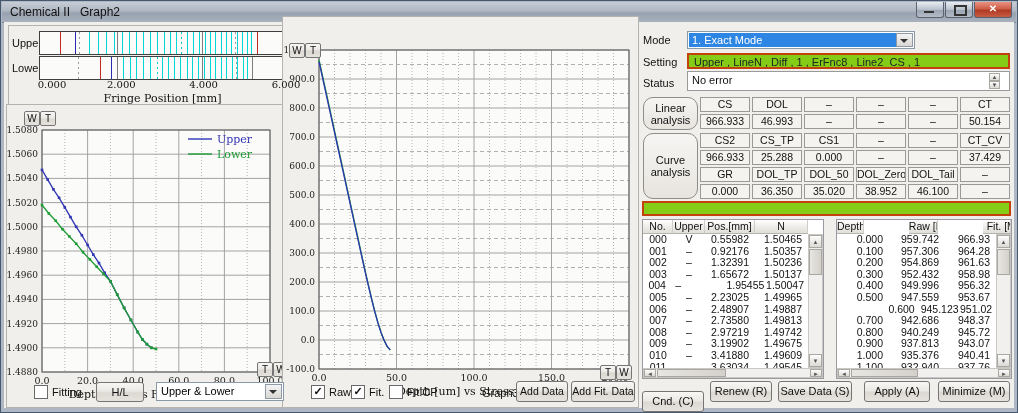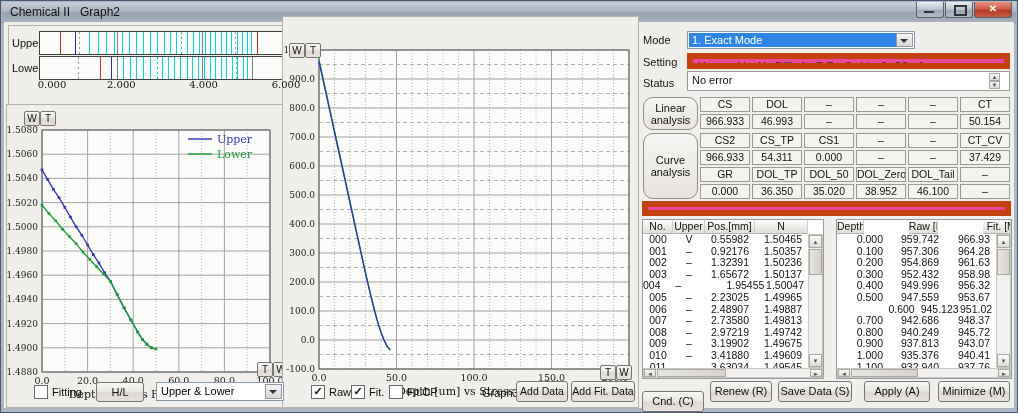--- a/index.html
+++ b/index.html
@@ -31,21 +31,21 @@
     font-size:11px;line-height:11px;text-align:center;font-weight:bold;color:#111;}
   .combo{position:absolute;border:1px solid #8a98a8;background:#fff;box-sizing:border-box;}
   .combo .val{position:absolute;left:1px;top:1px;bottom:1px;right:17px;font-size:11px;line-height:14px;padding-left:3px;}
   .combo .val.sel{background:#2e86e4;color:#fff;}
   .combo .drop{position:absolute;right:1px;top:1px;bottom:1px;width:15px;border:1px solid #8f9aa8;
     background:linear-gradient(#f4f4f4,#d9d7d2);}
   .tri-down{position:absolute;left:3px;top:5px;width:0;height:0;border-left:4px solid transparent;
     border-right:4px solid transparent;border-top:4px solid #333;}
   .field{position:absolute;border:1px solid #999;background:#fff;font-size:11px;box-sizing:border-box;
     padding:2px 4px;color:#111;white-space:pre;overflow:hidden;}
-  .flatfield{position:absolute;border:6px solid #c2410c;background:#ec4899;font-size:11px;
+  .flatfield{position:absolute;border:2px solid #c2410c;background:#84cc16;font-size:11px;
     box-sizing:border-box;padding:1px 5px;color:#222;white-space:pre;overflow:hidden;}
   .agrid{position:absolute;display:grid;grid-template-columns:repeat(6,1fr);gap:2px;}
   .acell{border:1px solid #9b9995;background:#f4f3f0;font-size:10.5px;line-height:13px;text-align:center;
     color:#111;overflow:hidden;white-space:nowrap;}
   .ablock{position:absolute;border:1px solid #8f8d89;border-radius:10px;
     background:linear-gradient(#f6f5f3,#e7e4df);font-size:11px;color:#111;
     display:flex;align-items:center;justify-content:center;text-align:center;line-height:12px;}
   .tbl{position:absolute;border:1px solid #9a98a0;background:#fff;overflow:hidden;}
   .trow{display:flex;}
   .th{background:linear-gradient(#ffffff,#eceae6 60%,#e2dfda);border-right:1px solid #cfcdc8;
@@ -141,20 +141,21 @@
         <div class="fline" style="left: 68.6667%; background: rgb(0, 216, 216);"></div>
         <div class="fline" style="left: 71%; background: rgb(0, 216, 216);"></div>
         <div class="fline" style="left: 73.3333%; background: rgb(0, 216, 216);"></div>
         <div class="fline" style="left: 75.5%; background: rgb(0, 216, 216);"></div>
         <div class="fline" style="left: 77.6667%; background: rgb(0, 216, 216);"></div>
         <div class="fline" style="left: 79.8333%; background: rgb(0, 216, 216);"></div>
         <div class="fline" style="left: 82%; background: rgb(0, 216, 216);"></div>
         <div class="fline" style="left: 84%; background: rgb(0, 216, 216);"></div>
       </div>
     <div id="fringe-ticks"></div>
+    <div class="lbl serif" style="left:35px;top:70px;width:247px;text-align:center;font-size:11px;">Fringe Position [mm]</div>
 
     <div class="panel" style="left:2px;top:82px;width:299px;height:302px;"></div>
     <div id="ri-chart" style="position:absolute;left:2px;top:82px;">
         <svg width="299" height="300" style="display:block">
           <rect x="36" y="26" width="228" height="242" fill="#fbfbfa" stroke="none"></rect>
           <line x1="58.8" y1="26" x2="58.8" y2="268" stroke="#b4b4b4" stroke-width="1" stroke-dasharray="1,2"></line>
           <line x1="104.39999999999999" y1="26" x2="104.39999999999999" y2="268" stroke="#b4b4b4" stroke-width="1" stroke-dasharray="1,2"></line>
           <line x1="150" y1="26" x2="150" y2="268" stroke="#b4b4b4" stroke-width="1" stroke-dasharray="1,2"></line>
           <line x1="195.6" y1="26" x2="195.6" y2="268" stroke="#b4b4b4" stroke-width="1" stroke-dasharray="1,2"></line>
           <line x1="241.20000000000002" y1="26" x2="241.20000000000002" y2="268" stroke="#b4b4b4" stroke-width="1" stroke-dasharray="1,2"></line>
@@ -391,21 +392,21 @@
       </div>
     <div class="ablock" style="left:639px;top:111px;width:53px;height:64px;">Curve analysis</div>
     <div id="curve-grid" class="agrid" style="left:696px;top:111px;width:310px;grid-template-rows:15px 15px 15px 15px;">
         <div class="acell">CS2</div>
         <div class="acell">CS_TP</div>
         <div class="acell">CS1</div>
         <div class="acell">–</div>
         <div class="acell">–</div>
         <div class="acell">CT_CV</div>
         <div class="acell">966.933</div>
-        <div class="acell">54.311</div>
+        <div class="acell">25.288</div>
         <div class="acell">0.000</div>
         <div class="acell">–</div>
         <div class="acell">–</div>
         <div class="acell">37.429</div>
         <div class="acell">GR</div>
         <div class="acell">DOL_TP</div>
         <div class="acell">DOL_50</div>
         <div class="acell">DOL_Zero</div>
         <div class="acell">DOL_Tail</div>
         <div class="acell">–</div>
@@ -447,21 +448,21 @@
             <div class="td" style="width: 50px; text-align: right; padding-right: 6px;">1.32391</div>
             <div class="td" style="width: 53px; text-align: right; padding-right: 6px;">1.50236</div>
           </div>
           <div class="trow" style="height: 11.6px;">
             <div class="td" style="width: 30px; text-align: center;">003</div>
             <div class="td" style="width: 32px; text-align: center;">–</div>
             <div class="td" style="width: 50px; text-align: right; padding-right: 6px;">1.65672</div>
             <div class="td" style="width: 53px; text-align: right; padding-right: 6px;">1.50137</div>
           </div>
           <div class="trow" style="height: 11.6px;">
-            <div class="td" style="width: 30px; text-align: left;">004</div>
+            <div class="td" style="width: 30px; text-align: right;">004</div>
             <div class="td" style="width: 32px; text-align: center;">–</div>
             <div class="td" style="width: 50px; text-align: right; padding-right: 6px; margin-left: 36px;">1.95455</div>
             <div class="td" style="width: 53px; text-align: right; padding-right: 6px;">1.50047</div>
           </div>
           <div class="trow" style="height: 11.6px;">
             <div class="td" style="width: 30px; text-align: center;">005</div>
             <div class="td" style="width: 32px; text-align: center;">–</div>
             <div class="td" style="width: 50px; text-align: right; padding-right: 6px;">2.23025</div>
             <div class="td" style="width: 53px; text-align: right; padding-right: 6px;">1.49965</div>
           </div>

